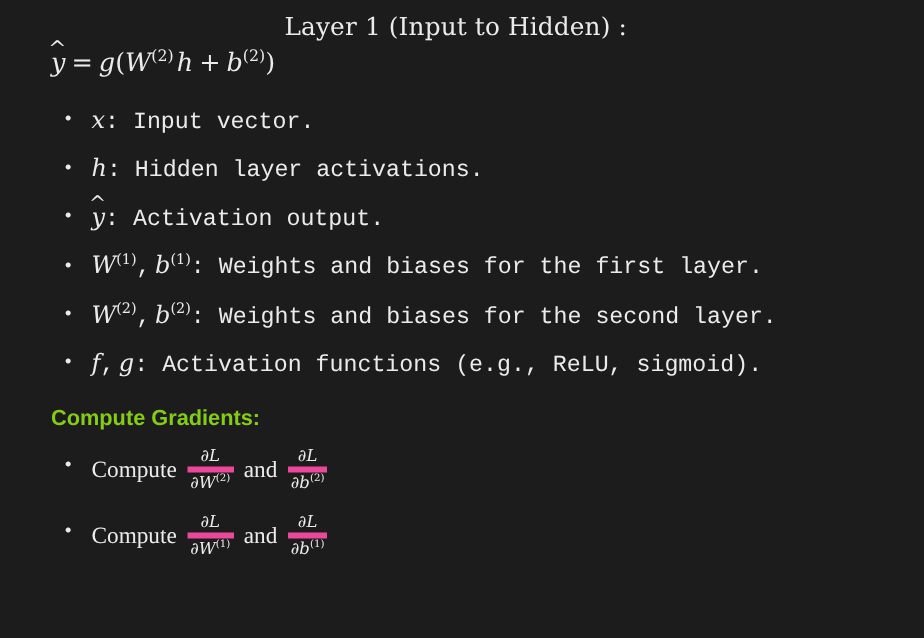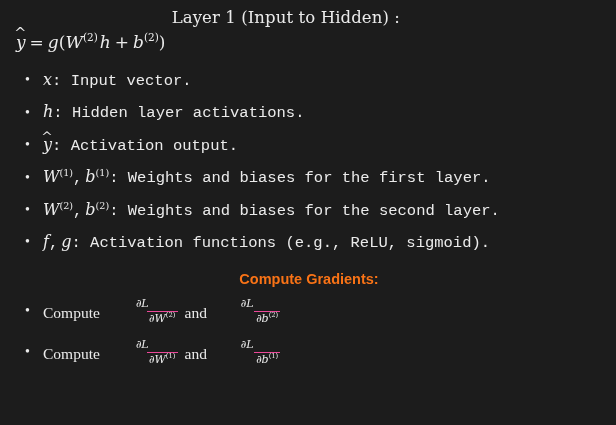--- a/index.html
+++ b/index.html
@@ -12,21 +12,21 @@
     background: #1c1c1c;
     color: #ebebeb;
     font-family: "Liberation Serif", serif;
     overflow: hidden;
   }
   .page {
     position: relative;
     width: 616px;
     height: 425px;
     box-sizing: border-box;
-    padding: 8px 14px 0 2px;
+    padding: 8px 14px 0 20px;
   }
 
   
   .math {
     font-family: "DejaVu Serif", serif;
     font-style: italic;
   }
   .mathup {
     font-family: "DejaVu Serif", serif;
     font-style: normal;
@@ -102,23 +102,22 @@
   }
   .desc {
     font-family: Liberation Mono, monospace;
   }
 
   
   .section-head {
     font-family: "Liberation Sans", sans-serif;
     font-weight: bold;
     font-size: 14.5px;
-    color: #f97316;
+    color: #84cc16;
     margin: 18px 0 12px 14px;
-    text-align: center;
   }
 
   
   .frac {
     display: inline-block;
     vertical-align: middle;
     text-align: center;
     font-family: "DejaVu Serif", serif;
     font-size: 11px;
     line-height: 1.08;
@@ -126,24 +125,23 @@
     position: relative;
     top: -1px;
   }
   .frac .num {
     display: block;
     padding: 0 2px 1px 2px;
     font-style: italic;
   }
   .frac .den {
     display: block;
-    border-top: 1px solid #ec4899;
+    border-top: 4px solid #ec4899;
     padding: 1px 2px 0 2px;
     font-style: italic;
-    margin-left: 40px;
   }
   .gradline {
     display: flex;
     align-items: center;
     flex-wrap: nowrap;
   }
   .gradline .txt {
     font-family: "Liberation Serif", serif;
     font-size: 15.5px;
   }

